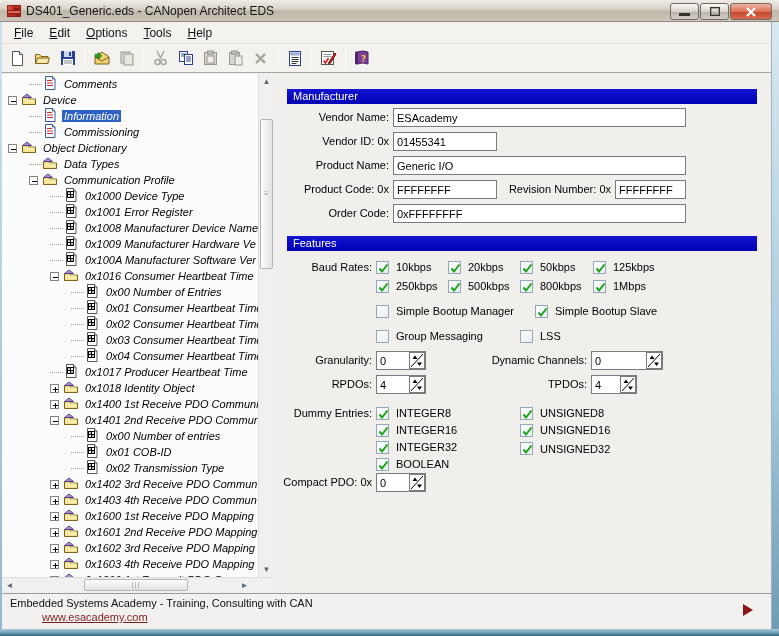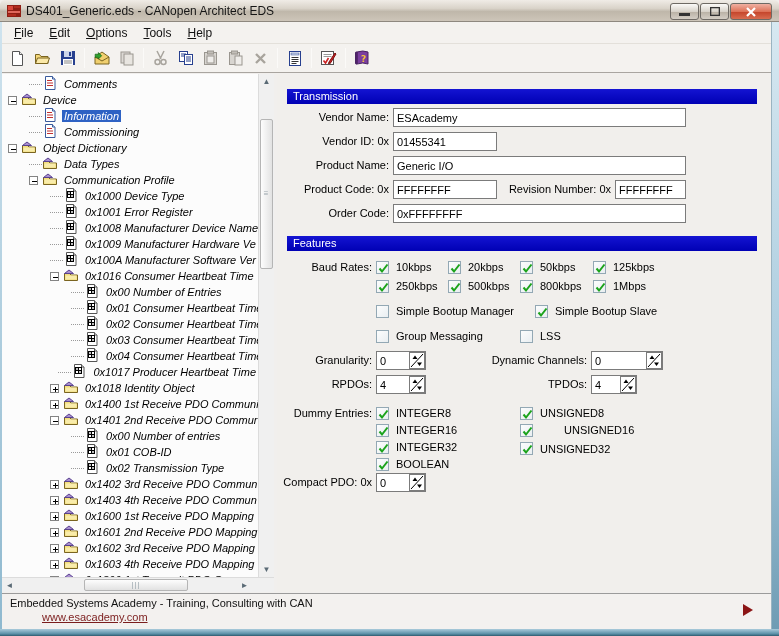--- a/index.html
+++ b/index.html
@@ -434,21 +434,21 @@
             <path d="M3.5 0.5 h7 l2.5 2.5 v10.5 h-9.5 z" fill="#fff" stroke="#555"></path>
             <path d="M10.5 0.5 v2.5 h2.5" fill="#eee" stroke="#555"></path>
             <rect x="4.5" y="3.5" width="6" height="6" fill="#fff" stroke="#000"></rect>
             <line x1="4.5" y1="6.5" x2="10.5" y2="6.5" stroke="#000"></line>
             <line x1="7.5" y1="3.5" x2="7.5" y2="9.5" stroke="#000"></line>
             <rect x="5.5" y="4.5" width="1" height="1" fill="#000"></rect>
             <rect x="8.5" y="7.5" width="1" height="1" fill="#000"></rect>
           </svg></span>
         <span class="t-lbl">0x04 Consumer Heartbeat Time</span>
       </div>
-      <div class="trow" style="padding-left: 48px; justify-content: flex-end;">
+      <div class="trow" style="padding-left: 48px;">
         <span class="t-stub"></span>
         <span><svg class="t-ico" viewBox="0 0 16 14">
             <path d="M3.5 0.5 h7 l2.5 2.5 v10.5 h-9.5 z" fill="#fff" stroke="#555"></path>
             <path d="M10.5 0.5 v2.5 h2.5" fill="#eee" stroke="#555"></path>
             <rect x="4.5" y="3.5" width="6" height="6" fill="#fff" stroke="#000"></rect>
             <line x1="4.5" y1="6.5" x2="10.5" y2="6.5" stroke="#000"></line>
             <line x1="7.5" y1="3.5" x2="7.5" y2="9.5" stroke="#000"></line>
             <rect x="5.5" y="4.5" width="1" height="1" fill="#000"></rect>
             <rect x="8.5" y="7.5" width="1" height="1" fill="#000"></rect>
           </svg></span>
@@ -645,21 +645,21 @@
   <div class="hscroll">
     <span class="sb-arrow" style="left:0;top:0;width:15px;height:14px;">◄</span>
     <span class="sb-thumb h" style="left:82px;top:1px;width:104px;height:12px;">
         <span class="grip">|||</span>
       </span>
     <span class="sb-arrow" style="right:22px;top:0;width:15px;height:14px;">►</span>
   </div>
 
   <div class="panel">
 
-    <div class="sec-hdr" style="top:15px;">Transmission</div>
+    <div class="sec-hdr" style="top:15px;">Manufacturer</div>
 
     <span class="flabel" style="left:0; top:34px; width:112px;">Vendor Name:</span>
     <input class="tbox" style="left: 116px; top: 34px; width: 293px;" value="ESAcademy">
 
     <span class="flabel" style="left:0; top:58px; width:112px;">Vendor ID: 0x</span>
     <input class="tbox" style="left: 116px; top: 58px; width: 104px;" value="01455341">
 
     <span class="flabel" style="left:0; top:82px; width:112px;">Product Name:</span>
     <input class="tbox" style="left: 116px; top: 82px; width: 293px;" value="Generic I/O">
 
@@ -841,21 +841,21 @@
       </div>
     <div class="abs" id="dummy-col2" style="left:243px; top:331px; width:140px; height:72px;">
         <span class="cell" style="left: 0px; top: 0px;">
           <span class="cb">
             <svg width="11" height="11">
               <path d="M1.5 5.5 L4 8.5 L9.5 1.5" fill="none" stroke="#1ba31b" stroke-width="2"></path>
             </svg>
           </span>
           <span class="cbl">UNSIGNED8</span>
         </span>
-        <span class="cell" style="left: 0px; top: 17px; gap: 24px;">
+        <span class="cell" style="left: 0px; top: 17px;">
           <span class="cb">
             <svg width="11" height="11">
               <path d="M1.5 5.5 L4 8.5 L9.5 1.5" fill="none" stroke="#1ba31b" stroke-width="2"></path>
             </svg>
           </span>
           <span class="cbl">UNSIGNED16</span>
         </span>
         <span class="cell" style="left: 0px; top: 34px; align-items: flex-end;">
           <span class="cb">
             <svg width="11" height="11">

